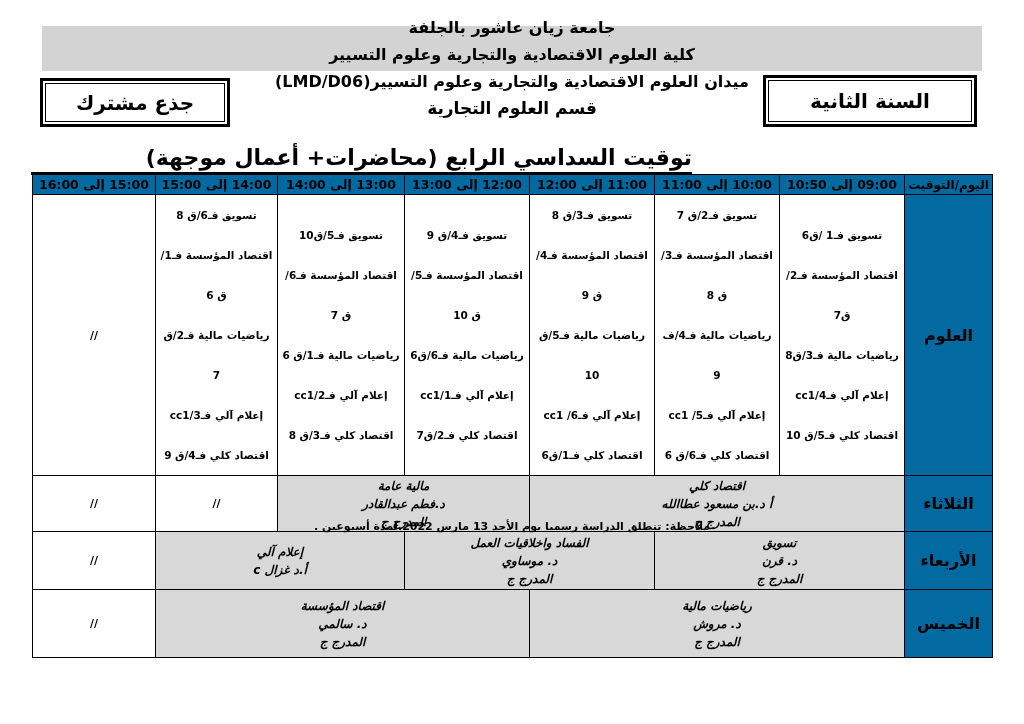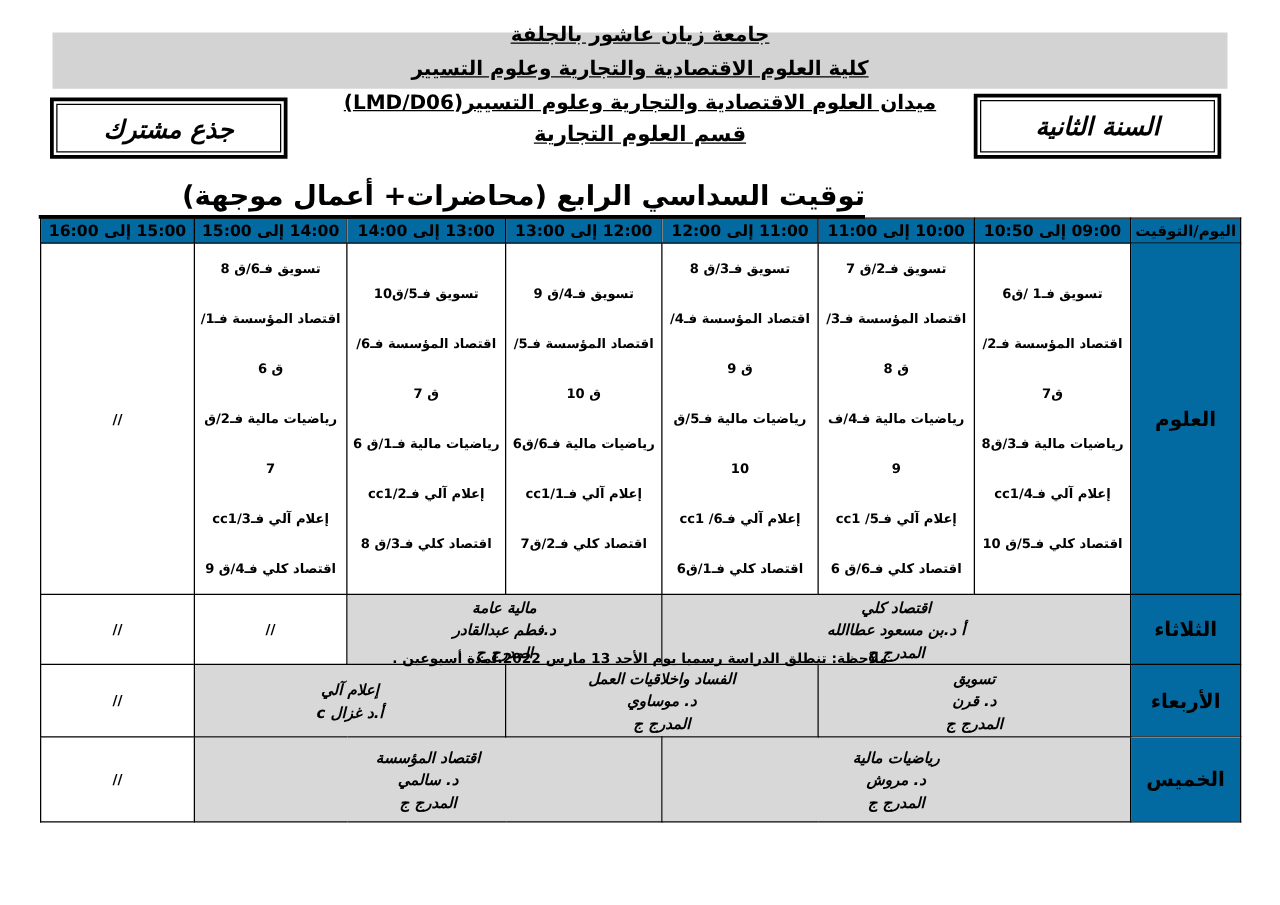--- a/index.html
+++ b/index.html
@@ -3,29 +3,29 @@
 <meta charset="utf-8">
 <style>
   html,body{margin:0;padding:0;background:#fff;}
   .page{position:relative;width:1024px;height:724px;background:#ffffff;
         font-family:"DejaVu Sans",sans-serif;font-weight:bold;color:#000;
         direction:rtl;overflow:hidden;}
 
   
   .gray-band{position:absolute;left:42px;top:26px;width:940px;height:45px;background:#d3d3d3;}
   .hdr{position:absolute;left:0;right:0;top:14px;text-align:center;font-size:16px;line-height:27px;}
-  .hdr .hline{text-decoration:underline;}
+  .hdr .hline{}
   .hdr .dept{font-size:17px;}
 
   
-  .dbox{position:absolute;border:3px solid #000;background:#fff;padding:2px;box-sizing:border-box;font-style:italic;}
+  .dbox{position:absolute;border:3px solid #000;background:#fff;padding:2px;box-sizing:border-box;}
   .dbox-inner{border:1px solid #000;height:100%;display:flex;align-items:center;
               justify-content:center;font-size:20px;padding:0 8px;box-sizing:border-box;}
   .box-track{left:40px;top:78px;width:190px;height:49px;}
-  .box-year{right:47px;top:75px;width:198px;height:52px;}
+  .box-year{right:47px;top:75px;width:214px;height:52px;}
 
   
   .title{position:absolute;top:145px;right:332px;font-size:22px;white-space:nowrap;
          border-bottom:3px solid #000;padding-left:115px;padding-bottom:2px;}
   .year{position:absolute;top:149px;left:45px;font-size:16px;}
 
   
   .tt{position:absolute;top:174px;right:31px;width:961px;border-collapse:collapse;table-layout:fixed;}
   .tt td{border:1px solid #000;text-align:center;vertical-align:middle;padding:0;overflow:hidden;}
   .tt tr.head{height:20px;}

